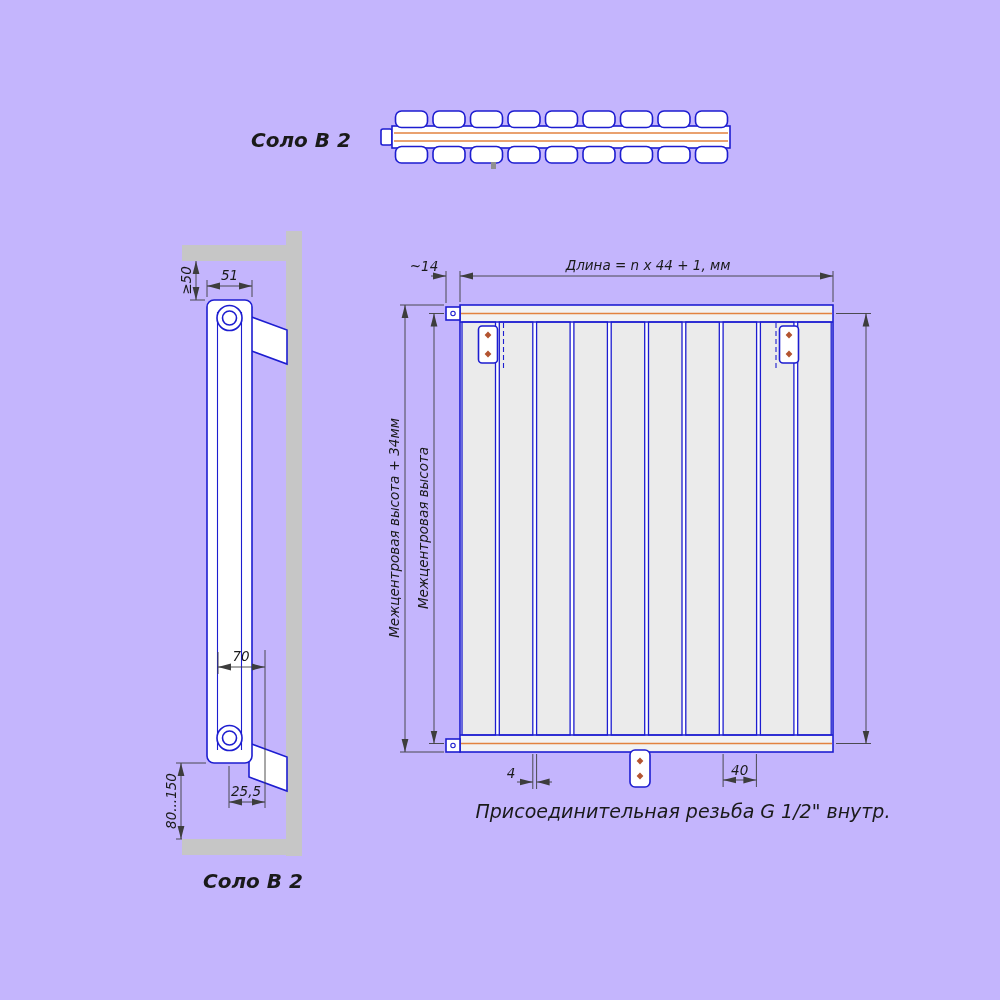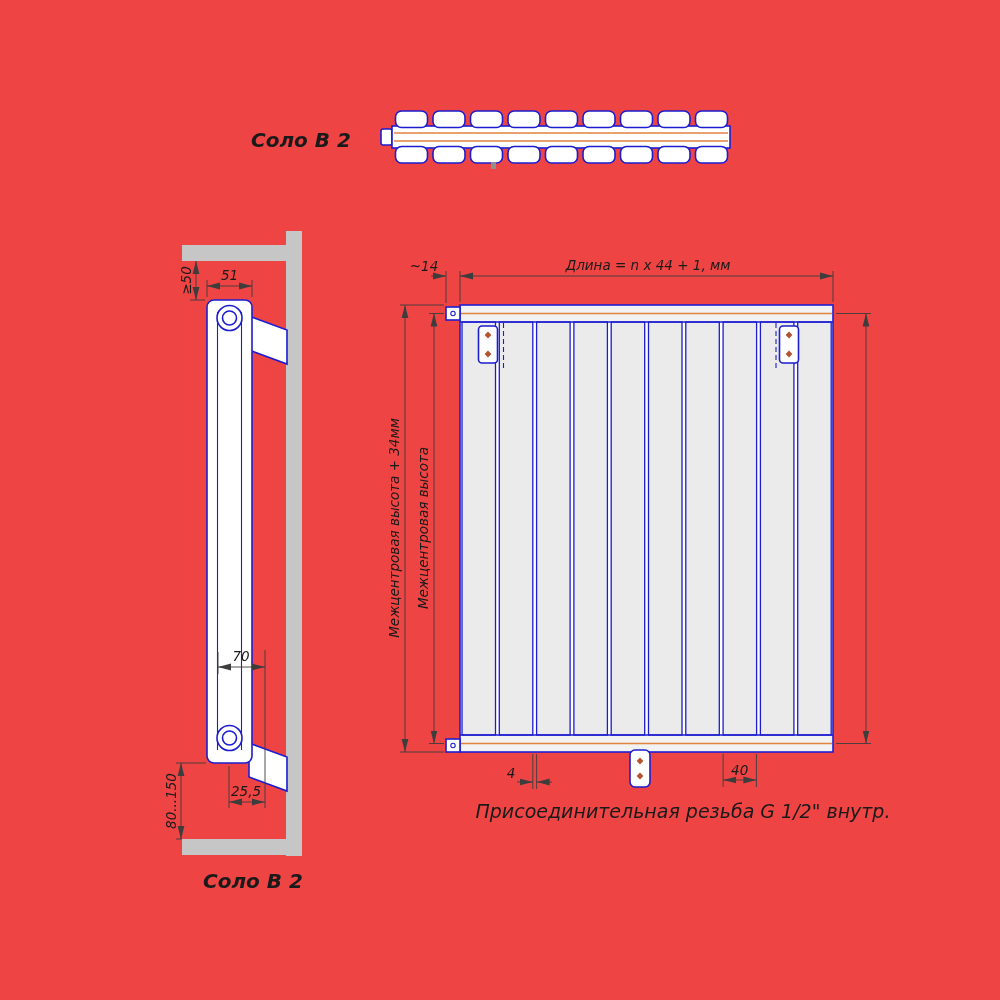--- a/index.html
+++ b/index.html
@@ -1,16 +1,16 @@
 <!DOCTYPE html>
 <html style="--blue: #1d1dd0; --orange: #e2823f; --wall-gray: #c6c6c6; --section-fill: #ebebeb; --band-fill: #f2f2f2; --dim-line: #3d3d3d; --text: #1a1a1a; --screw-dot: #b35430;"><head>
 <meta charset="utf-8">
 <style>
   html,body{margin:0;padding:0;background:#fff;}
-  .canvas{width:1000px;height:1000px;background:#ef4444;position:relative;overflow:hidden;
+  .canvas{width:1000px;height:1000px;background:#c4b5fd;position:relative;overflow:hidden;
           font-family:"DejaVu Sans",sans-serif;}
   svg{display:block;}
   svg text{font-family:"DejaVu Sans",sans-serif;}
 
   .b  {stroke:var(--blue,#1d1dd0);stroke-width:1.6;fill:none;}
   .bt {stroke:var(--blue,#1d1dd0);stroke-width:1.1;fill:none;}
   .bf {stroke:var(--blue,#1d1dd0);stroke-width:1.6;fill:#fff;}
   .bd {stroke:var(--blue,#1d1dd0);stroke-width:1.1;fill:none;stroke-dasharray:5 3;}
   .o  {stroke:var(--orange,#e2823f);stroke-width:1.4;fill:none;}
   .w  {fill:var(--wall-gray,#c6c6c6);}

